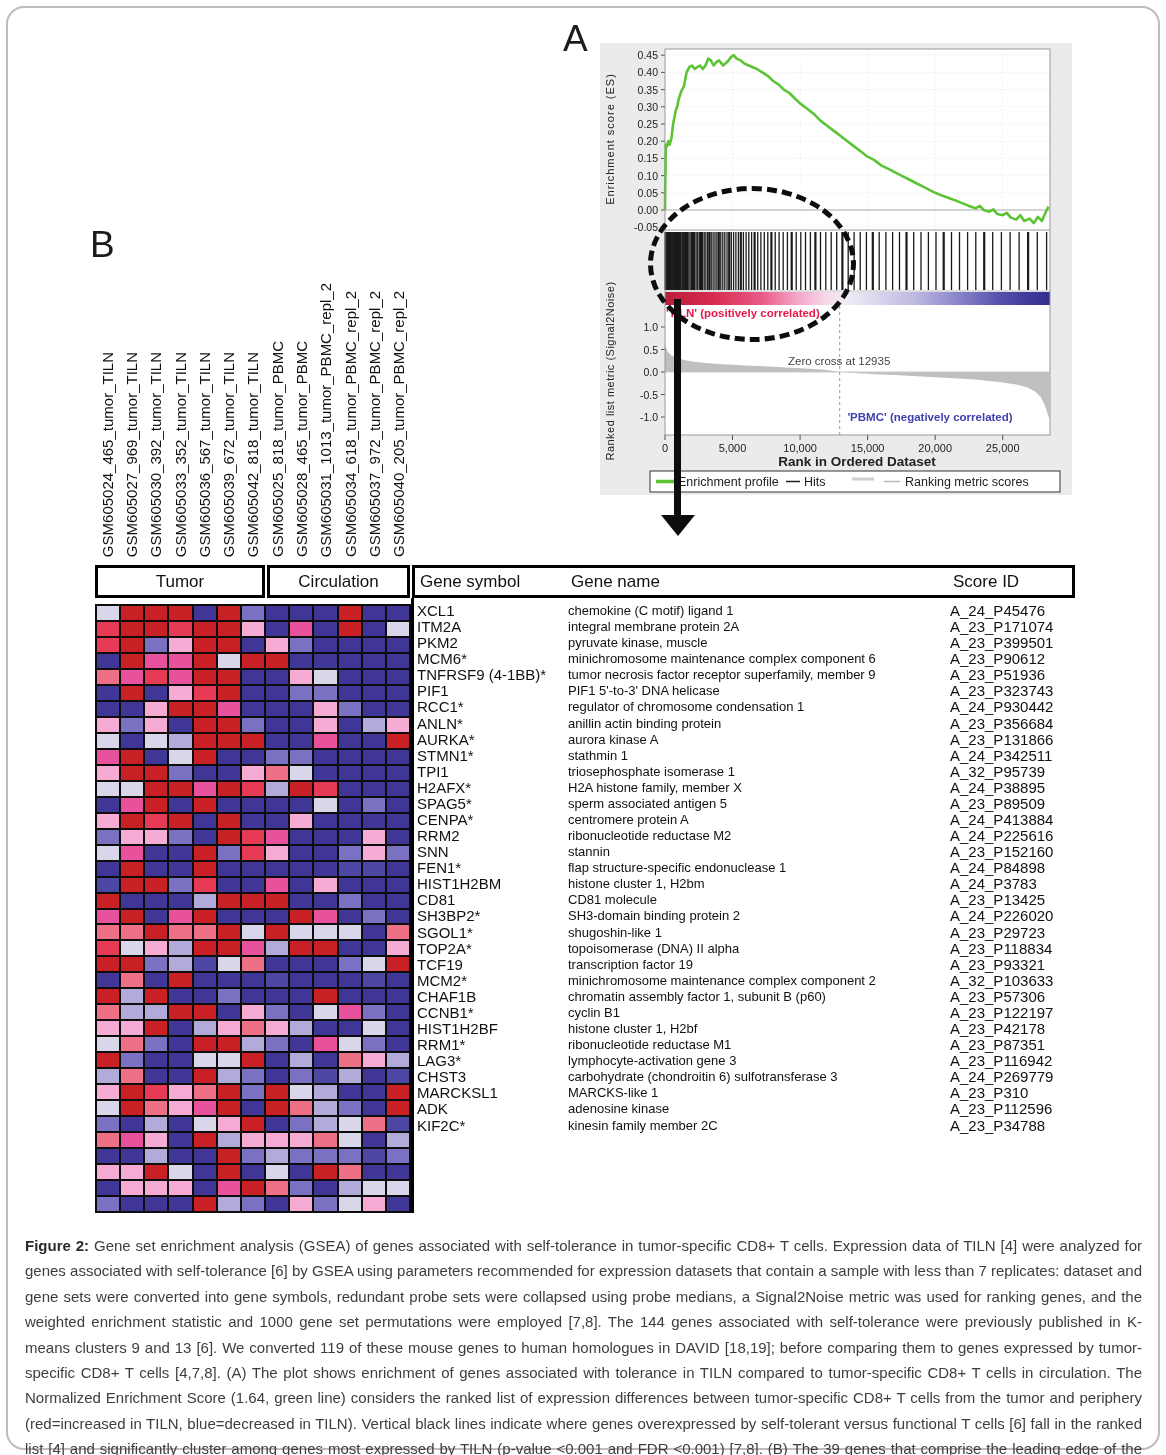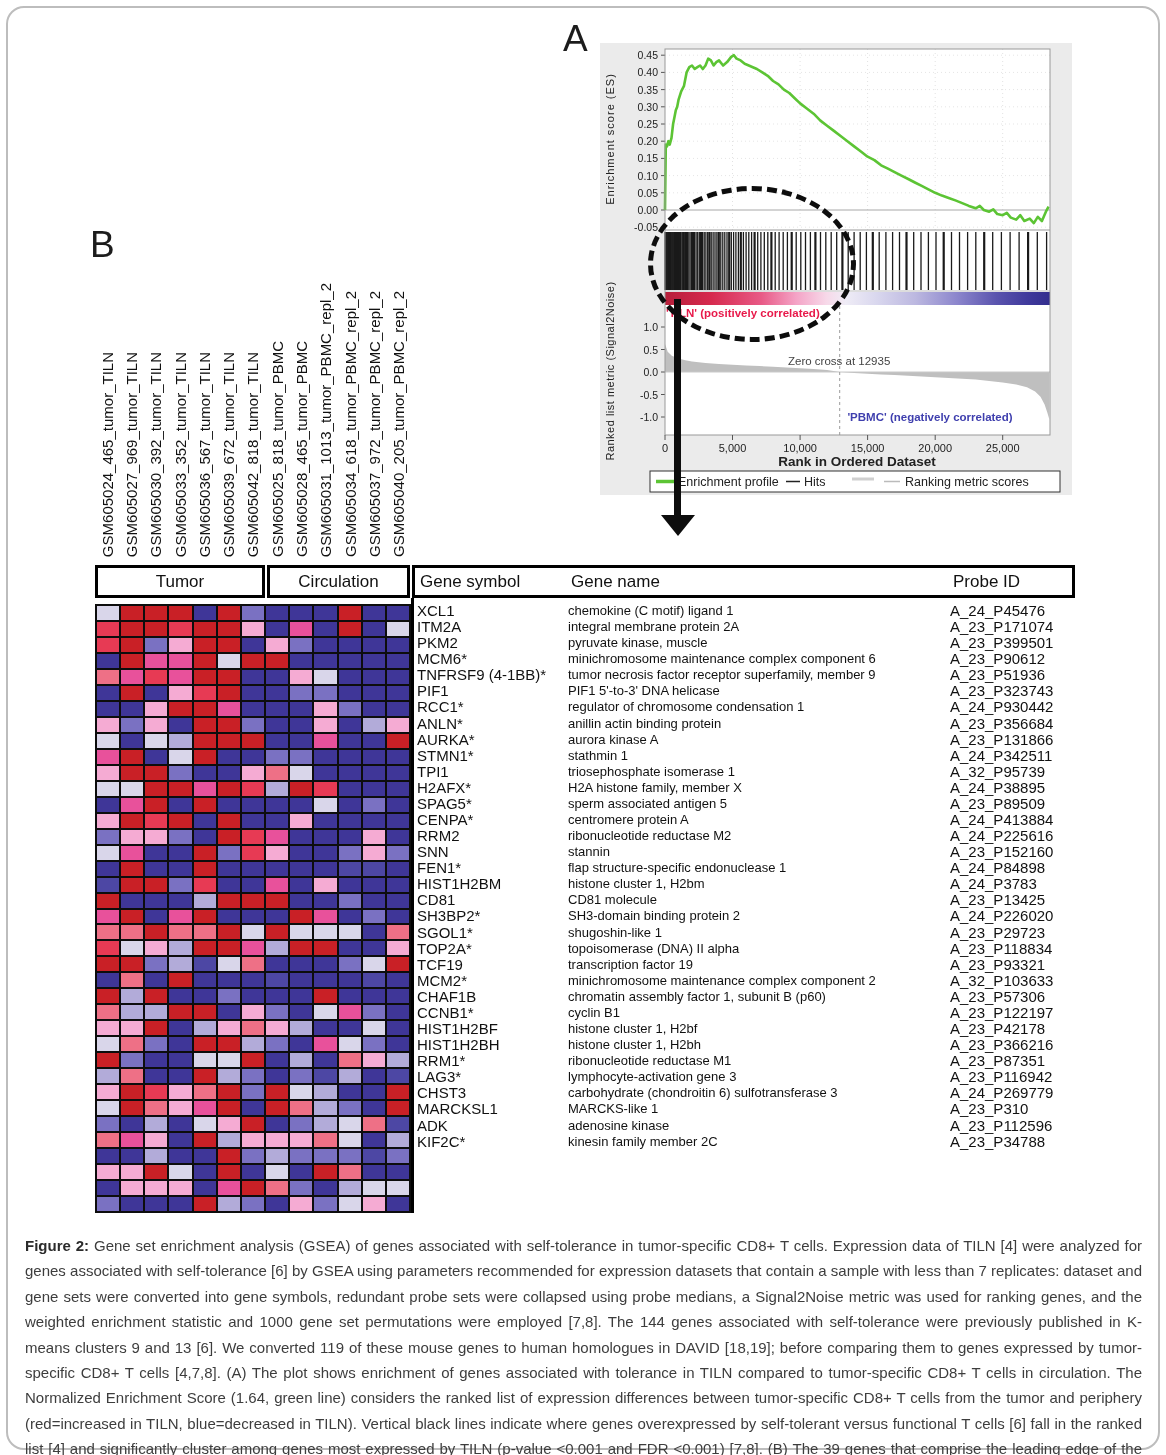--- a/index.html
+++ b/index.html
@@ -305,21 +305,21 @@
         <span>GSM605040_205_tumor_PBMC_repl_2</span>
       </div>
     </div>
 
 
   <div class="hdr-box" id="tumor-box">Tumor</div>
   <div class="hdr-box" id="circ-box">Circulation</div>
   <div class="hdr-box" id="table-hdr">
     <span id="hdr-symbol">Gene symbol</span>
     <span id="hdr-name">Gene name</span>
-    <span id="hdr-probe">Probe ID</span>
+    <span id="hdr-probe">Score ID</span>
   </div>
 
   <div id="heatmap">
       <div style="background: rgb(217, 214, 234);"></div>
       <div style="background: rgb(201, 32, 38);"></div>
       <div style="background: rgb(201, 32, 38);"></div>
       <div style="background: rgb(201, 32, 38);"></div>
       <div style="background: rgb(63, 54, 152);"></div>
       <div style="background: rgb(201, 32, 38);"></div>
       <div style="background: rgb(122, 113, 194);"></div>
@@ -942,25 +942,20 @@
         <span class="g-sym">CCNB1*</span>
         <span class="g-name">cyclin B1</span>
         <span class="g-probe">A_23_P122197</span>
       </div>
       <div class="gene-row">
         <span class="g-sym">HIST1H2BF</span>
         <span class="g-name">histone cluster 1, H2bf</span>
         <span class="g-probe">A_23_P42178</span>
       </div>
       <div class="gene-row">
-        <span class="g-sym">HIST1H2BH</span>
-        <span class="g-name">histone cluster 1, H2bh</span>
-        <span class="g-probe">A_23_P366216</span>
-      </div>
-      <div class="gene-row">
         <span class="g-sym">RRM1*</span>
         <span class="g-name">ribonucleotide reductase M1</span>
         <span class="g-probe">A_23_P87351</span>
       </div>
       <div class="gene-row">
         <span class="g-sym">LAG3*</span>
         <span class="g-name">lymphocyte-activation gene 3</span>
         <span class="g-probe">A_23_P116942</span>
       </div>
       <div class="gene-row">

